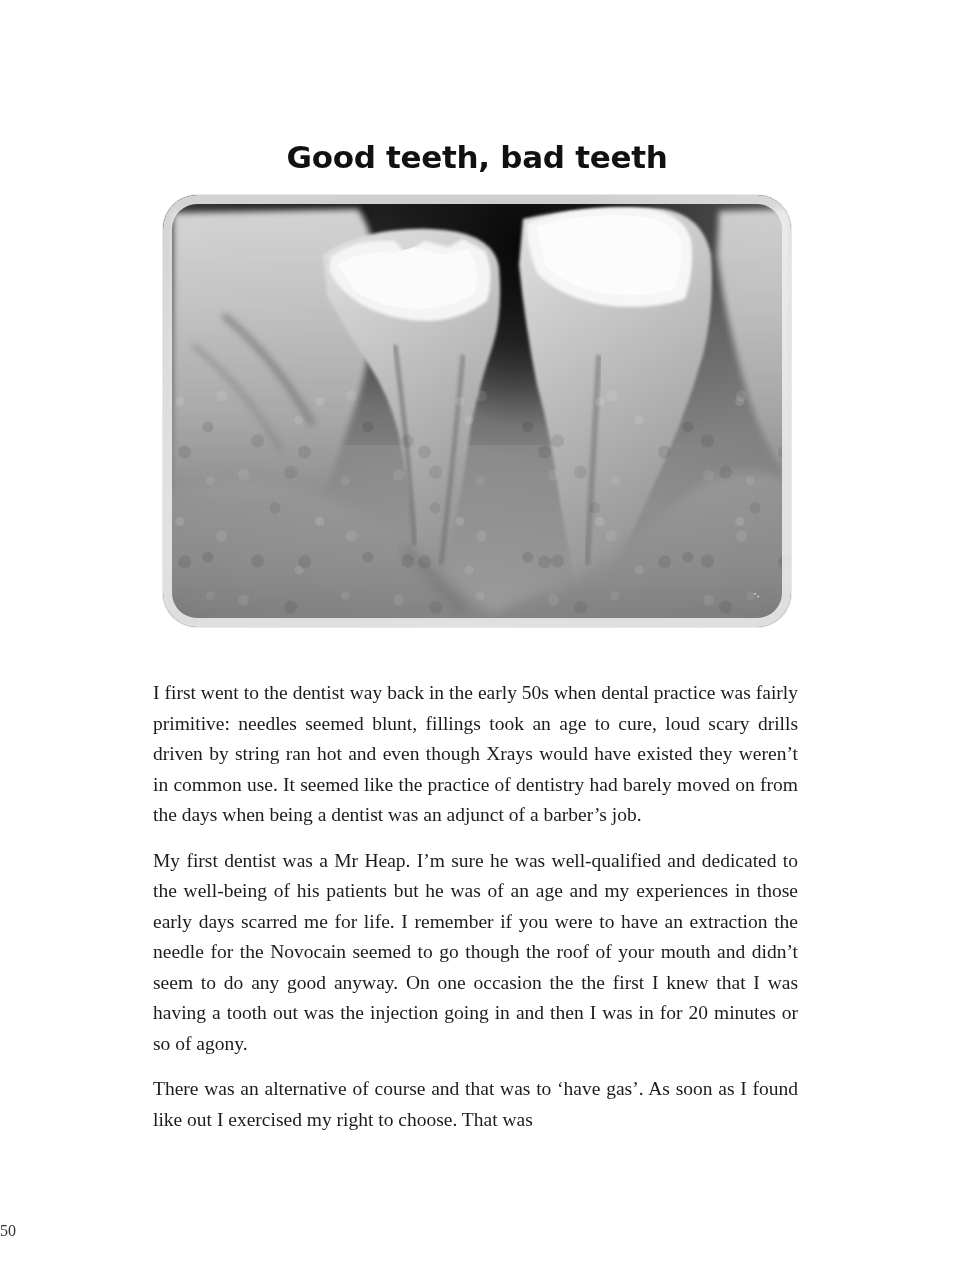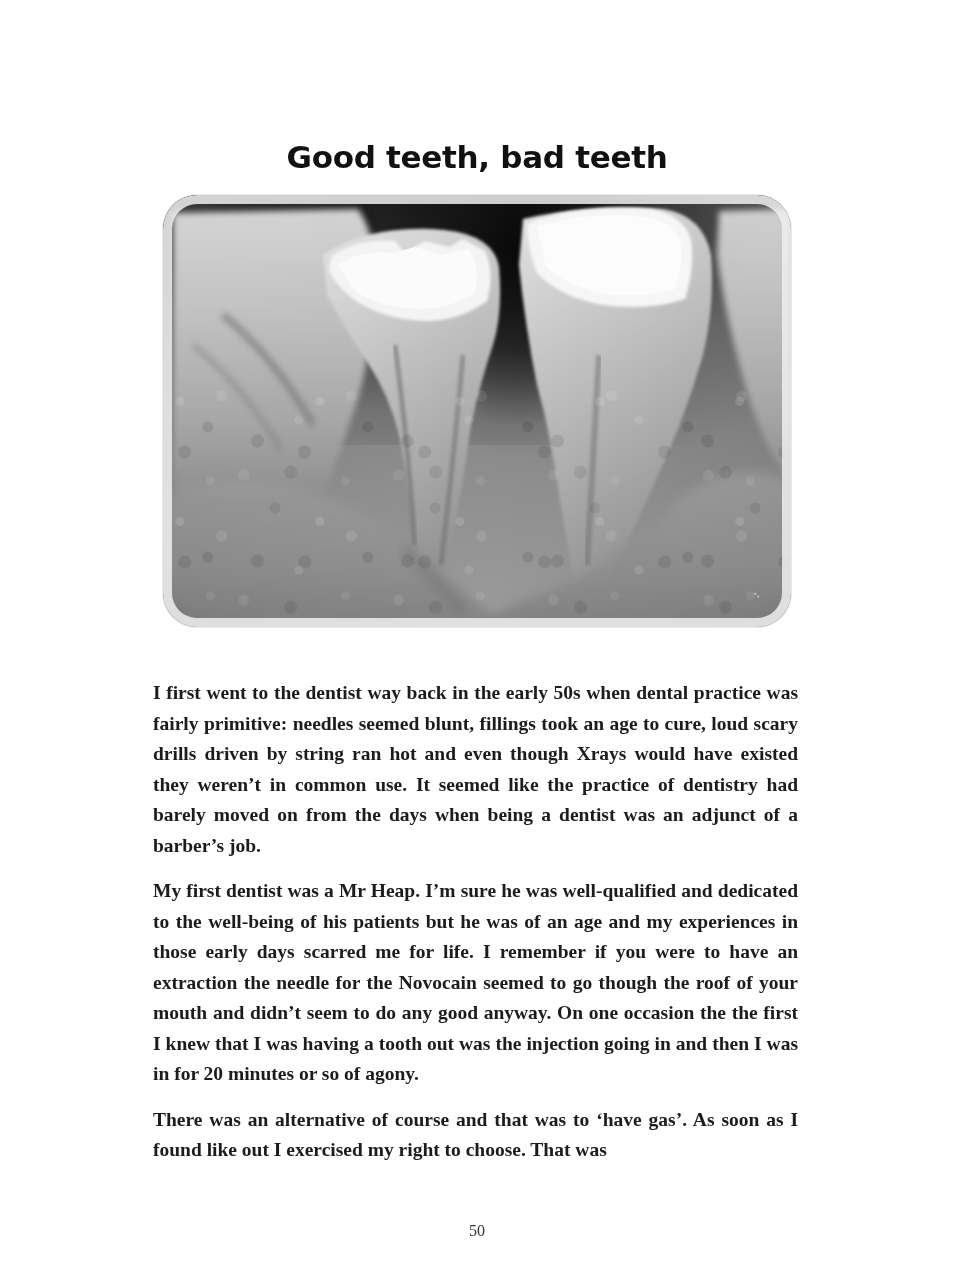--- a/index.html
+++ b/index.html
@@ -117,28 +117,27 @@
     left: 153px;
     top: 678px;
     width: 645px;
     font-size: 19.5px;
     line-height: 30.5px;
     text-align: justify;
     color: #1c1c1c;
   }
   .body-text p {
     margin: 0 0 15px 0;
-    font-weight: bold;
   }
   .page-number {
     position: absolute;
     left: 0;
     top: 1222px;
     width: 954px;
-    text-align: center;
+    text-align: left;
     font-size: 16px;
     color: #333333;
   }
 </style>
 </head>
 <body>
 
 <div class="page">
 
   <h1 class="page-title">Good teeth, bad teeth</h1>

